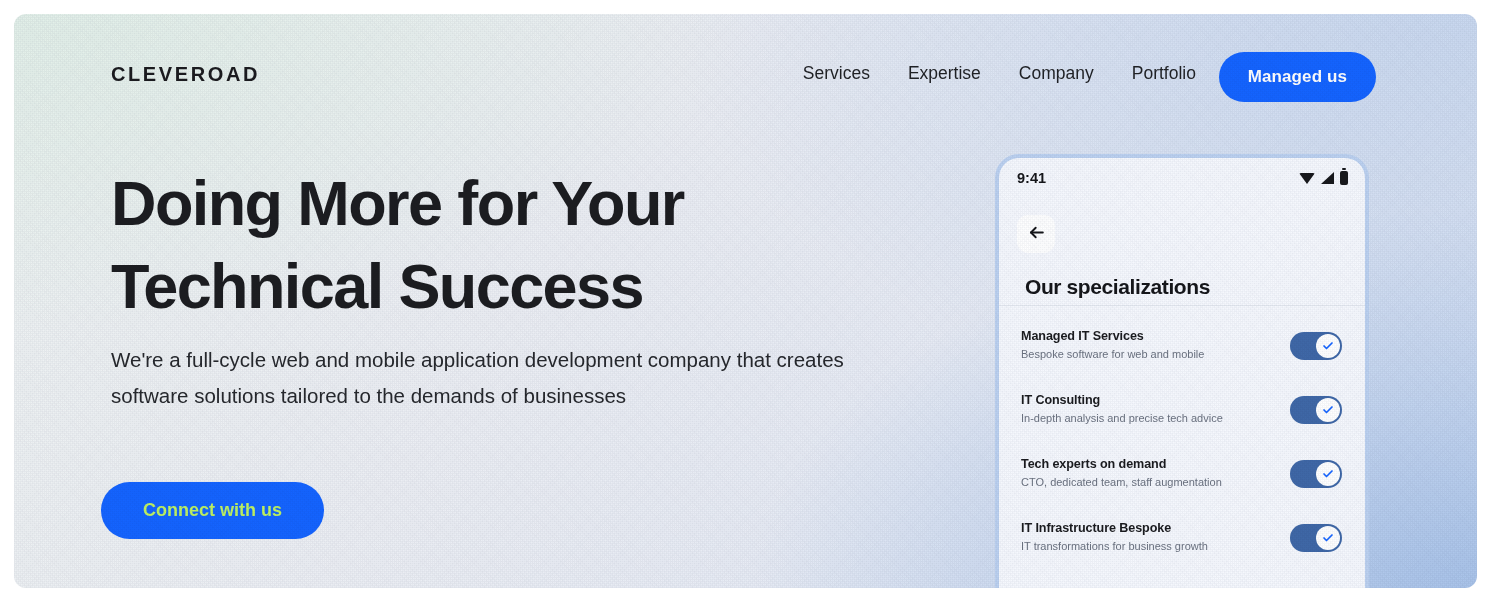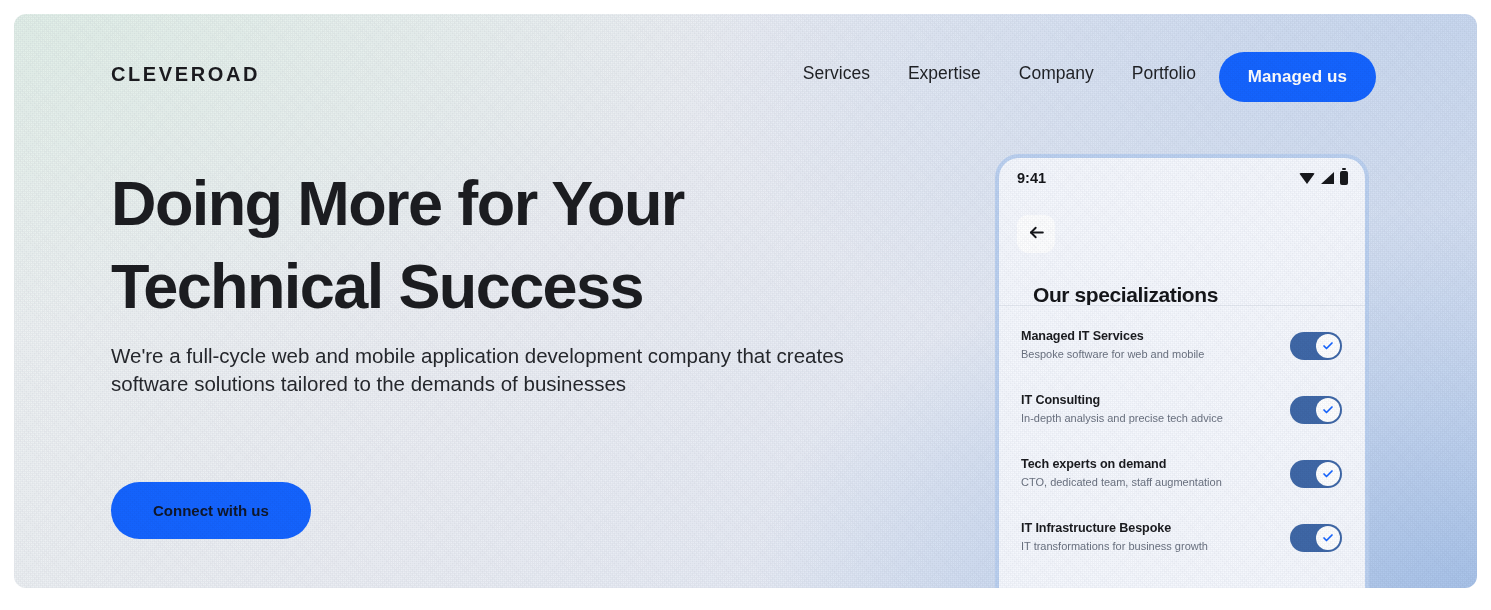--- a/index.html
+++ b/index.html
@@ -107,35 +107,35 @@
     letter-spacing: -1.6px;
     color: #1c1d21;
   }
   .subhead {
     position: absolute;
     left: 97px;
     top: 328px;
     width: 790px;
     margin: 0;
     font-size: 20.5px;
-    line-height: 28px;
+    line-height: 36px;
     color: #26282d;
   }
   .cta-btn {
     position: absolute;
-    left: 97px;
+    left: 87px;
     top: 468px;
     height: 57px;
     padding: 0 42px;
     border: none;
     border-radius: 29px;
     background: #1464ff;
-    color: #0f172a;
+    color: #bef264;
     font-family: "Liberation Sans", sans-serif;
-    font-size: 15px;
+    font-size: 18px;
     font-weight: 700;
     cursor: pointer;
     display: flex;
     align-items: center;
     justify-content: center;
   }
 
   
   .phone {
     position: absolute;
@@ -208,21 +208,21 @@
     align-items: center;
     justify-content: center;
     cursor: pointer;
     border: none;
     padding: 0;
   }
   .phone-title {
     position: absolute;
     left: 18px;
     top: 109px;
-    margin: 16px;
+    margin: 8px;
     font-size: 21px;
     font-weight: 700;
     letter-spacing: -.4px;
     color: #15161a;
   }
   .divider {
     position: absolute;
     left: 0; right: 0;
     top: 147px;
     height: 1px;

